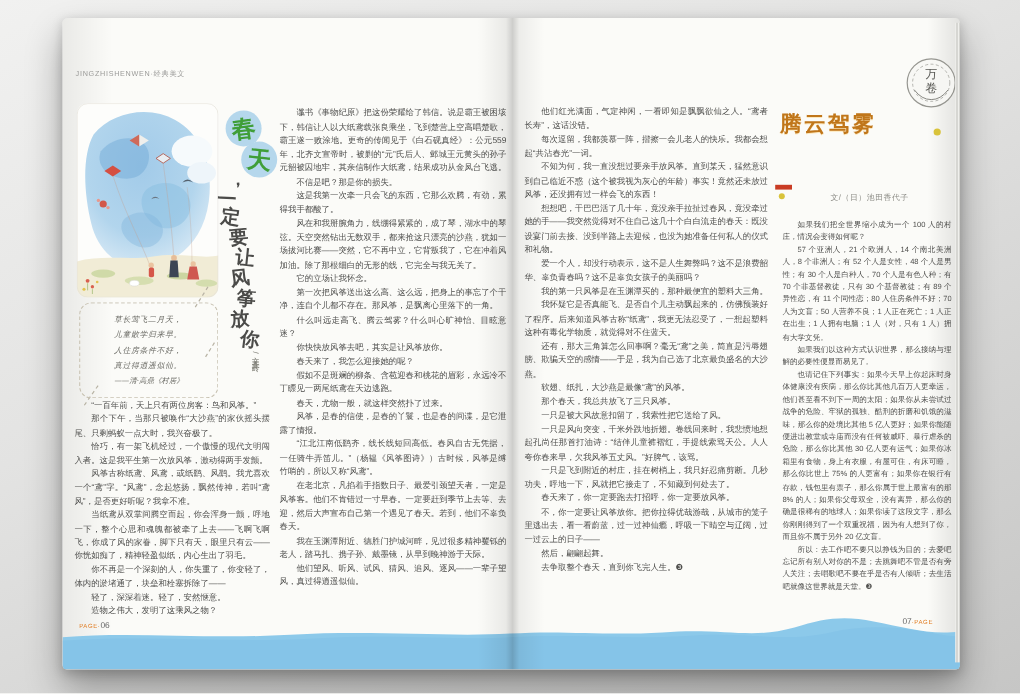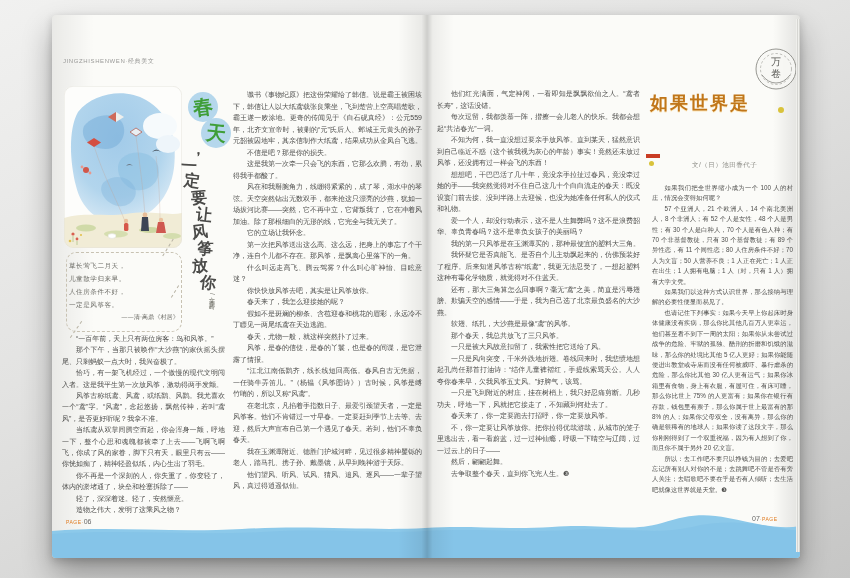--- a/index.html
+++ b/index.html
@@ -44,21 +44,21 @@
 
   .byline-vert{position:absolute;left:155px;top:277px;height:60px;writing-mode:vertical-rl;
     font-size:6.5px;color:#77776f;letter-spacing:1px;}
 
   .slash{position:absolute;border-top:1px dashed #b8b3a4;}
   .slash-1{left:106px;top:232px;width:20px;transform:rotate(-58deg);}
   .slash-2{left:116px;top:276px;width:14px;transform:rotate(-58deg);}
   .slash-3{left:14px;top:314px;width:20px;transform:rotate(-55deg);}
 
   .quote-box{position:absolute;left:14px;top:237px;width:116px;height:80px;border:1px dashed #c8c2b2;
-    border-radius:10px;padding:7px 2px 0;box-sizing:border-box;}
+    border-radius:10px;padding:7px 28px 0;box-sizing:border-box;font-style:italic;}
   .quote-line{display:block;font-family:"DejaVu Serif",serif;font-size:6.6px;line-height:13px;color:#6c6c66;letter-spacing:.5px;}
   .quote-attr{display:block;font-family:"DejaVu Serif",serif;font-size:6.2px;color:#6c6c66;text-align:right;margin-top:1px;}
 
   .bodycol{position:absolute;overflow:hidden;color:#4e4e4c;text-align:justify;}
   .bodycol p{margin:0;text-indent:2em;}
   .col1{left:10px;top:318px;width:163px;height:184px;font-size:7px;line-height:11.4px;}
   .col2{left:181px;top:74px;width:189px;height:429px;font-size:7px;line-height:11.5px;}
   .col3{left:385px;top:73px;width:203px;height:430px;font-size:7px;line-height:11.5px;}
   .sb-body{left:600px;top:168px;width:141px;height:338px;font-size:6.3px;line-height:10.4px;}
 
@@ -169,21 +169,21 @@
         <span class="tail-char">你</span>
       </div>
 
     <div class="byline-vert">文/王开岭</div>
 
     <div class="slash slash-1"></div>
     <div class="slash slash-2"></div>
     <div class="slash slash-3"></div>
 
     <div class="quote-box">
-      <span><span class="quote-line">草长莺飞二月天，</span><span class="quote-line">儿童散学归来早。</span><span class="quote-line">人住房条件不好，</span><span class="quote-line">一定是风筝客。</span></span>
+      <span><span class="quote-line">草长莺飞二月天，</span><span class="quote-line">儿童散学归来早。</span><span class="quote-line">人住房条件不好，</span><span class="quote-line">真过得逍遥似仙。</span></span>
       <span class="quote-attr">——清·高鼎《村居》</span>
     </div>
 
     <div class="bodycol col1">
 
     <p>“一百年前，天上只有两位房客：鸟和风筝。”</p>
         <p>那个下午，当那只被唤作“大沙燕”的家伙摇头摆尾、只剩蚂蚁一点大时，我兴奋极了。</p>
         <p>恰巧，有一架飞机经过，一个傲慢的现代文明闯入者。这是我平生第一次放风筝，激动得两手发颤。</p>
         <p>风筝古称纸鸢、风鸢，或纸鹞、风鹞。我尤喜欢一个“鸢”字。“风鸢”，念起悠扬，飘然传神，若叫“鸢风”，是否更好听呢？我拿不准。</p>
         <p>当纸鸢从双掌间腾空而起，你会浑身一颤，呼地一下，整个心思和魂魄都被牵了上去——飞啊飞啊飞，你成了风的家眷，脚下只有天，眼里只有云——你恍如痴了，精神轻盈似纸，内心生出了羽毛。</p>
@@ -241,21 +241,21 @@
       <svg width="44" height="44" viewBox="0 0 44 44">
         <circle cx="22" cy="22" r="20" fill="#f8f8f5" stroke="#85857f" stroke-width="1"></circle>
         <circle cx="22" cy="22" r="15.5" fill="none" stroke="#9a9a94" stroke-width=".7" stroke-dasharray="2.5,2"></circle>
         <path d="M8,28 q6,8 14,8" fill="none" stroke="#6f6f69" stroke-width=".8"></path>
         <path d="M36,28 q-6,8 -14,8" fill="none" stroke="#6f6f69" stroke-width=".8"></path>
         <text x="22" y="18" text-anchor="middle" font-size="10" fill="#3a3a36">万</text>
         <text x="22" y="30" text-anchor="middle" font-size="10" fill="#3a3a36">卷</text>
       </svg>
     </div>
 
-    <div class="sb-title sb-title1">如果世界是</div>
+    <div class="sb-title sb-title1">腾云驾雾</div>
     <span class="dot dot1"></span>
     <div class="red-dash"></div>
     <span class="dot dot2"></span>
     <div class="sb-byline">文/（日）池田香代子</div>
 
     <div class="bodycol sb-body">
 
     <p>如果我们把全世界缩小成为一个 100 人的村庄，情况会变得如何呢？</p>
         <p>57 个亚洲人，21 个欧洲人，14 个南北美洲人，8 个非洲人；有 52 个人是女性，48 个人是男性；有 30 个人是白种人，70 个人是有色人种；有 70 个非基督教徒，只有 30 个基督教徒；有 89 个异性恋，有 11 个同性恋；80 人住房条件不好；70 人为文盲；50 人营养不良；1 人正在死亡；1 人正在出生；1 人拥有电脑；1 人（对，只有 1 人）拥有大学文凭。</p>
         <p>如果我们以这种方式认识世界，那么接纳与理解的必要性便显而易见了。</p>

